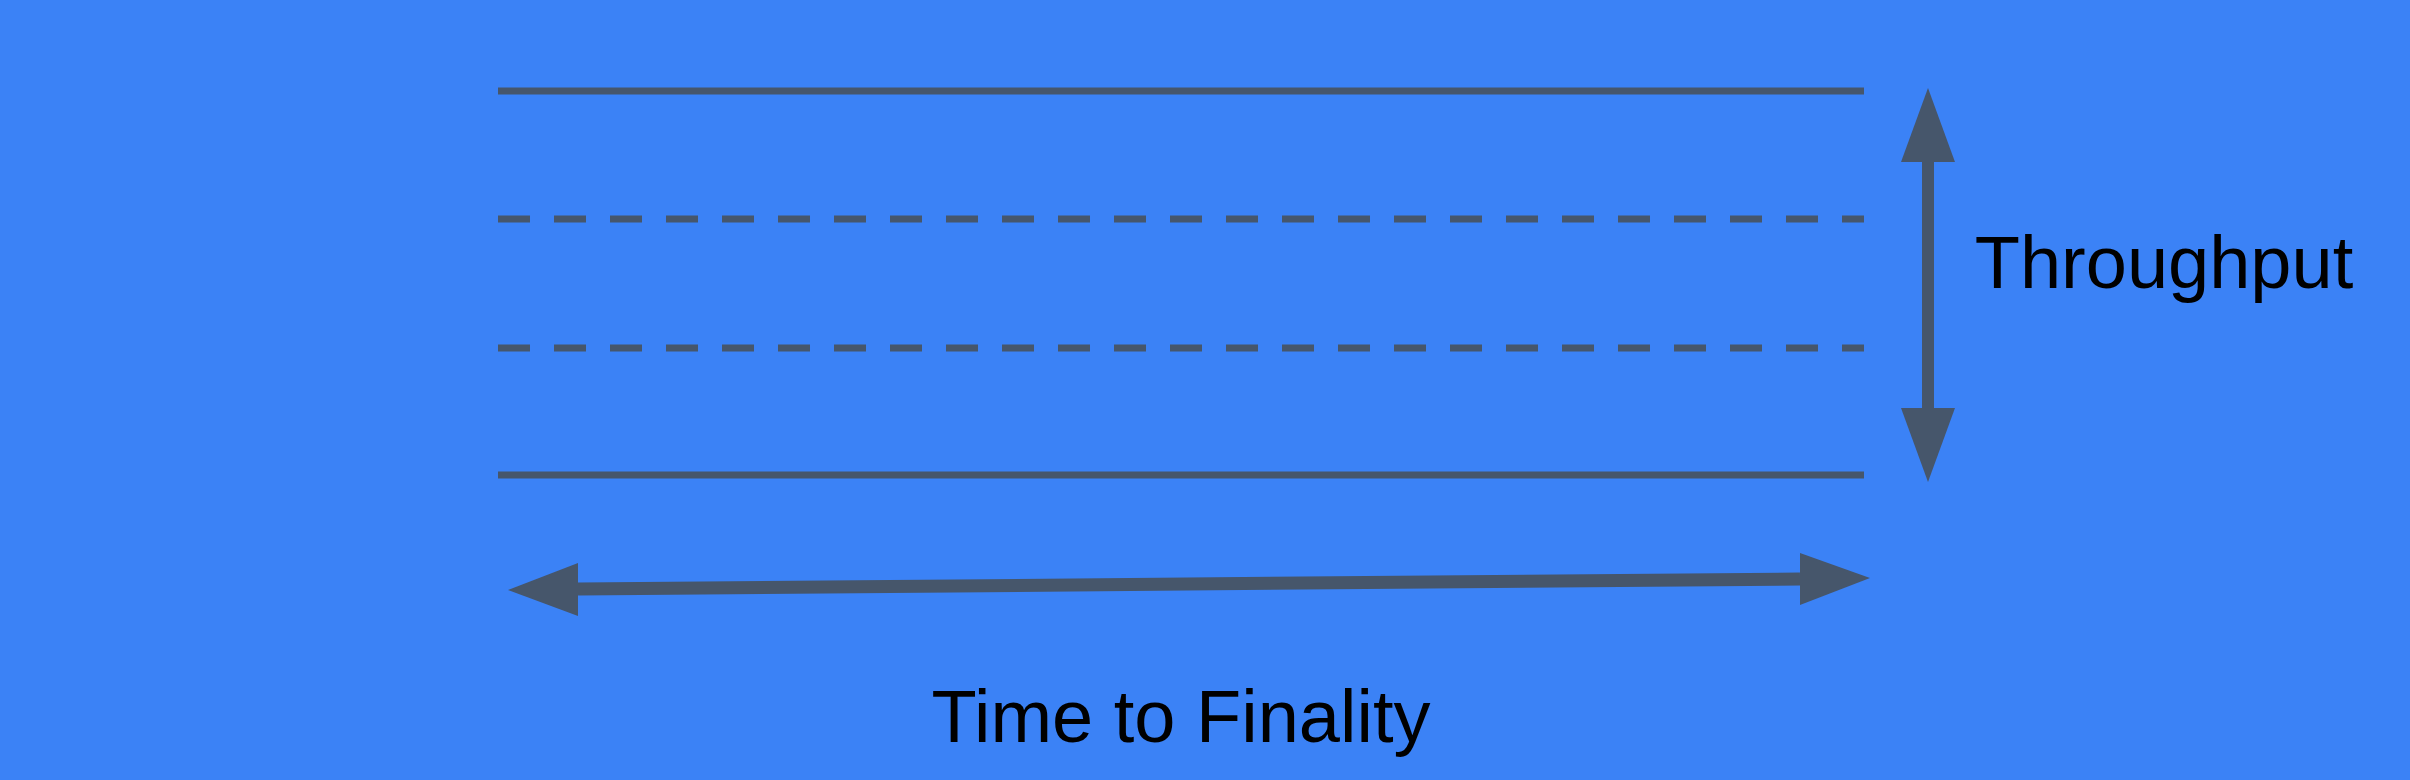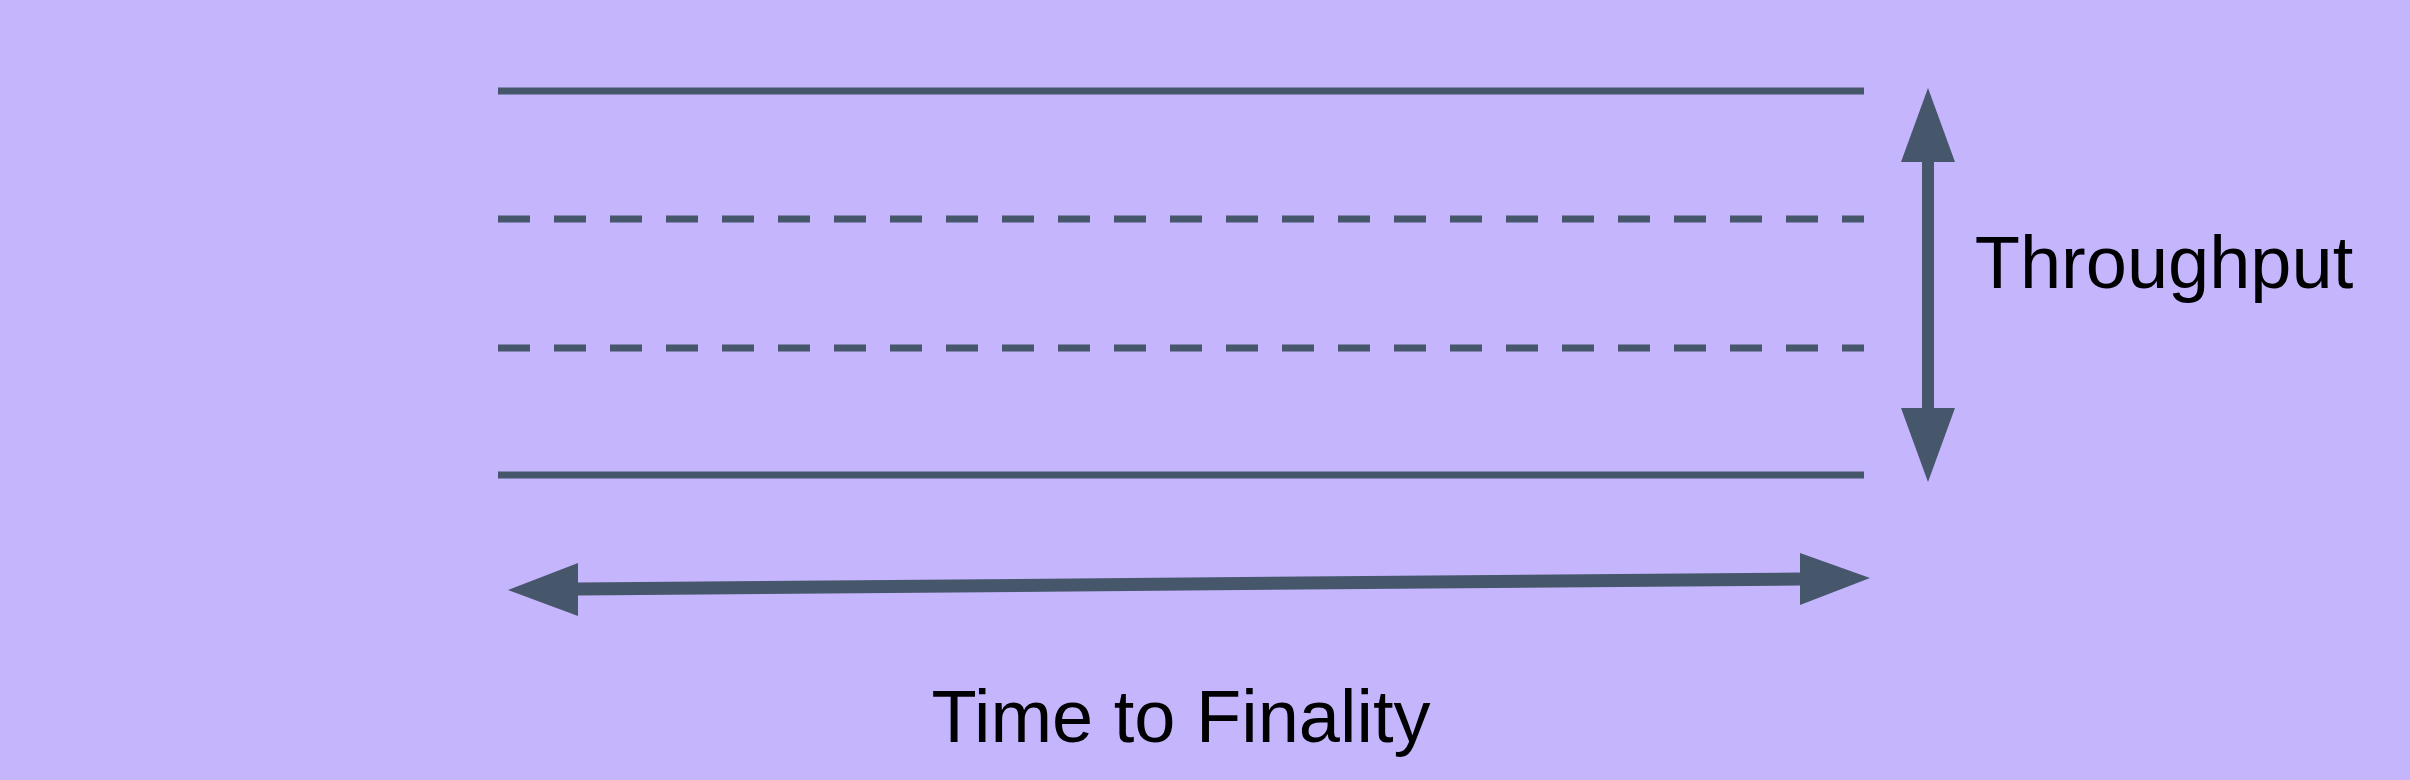--- a/index.html
+++ b/index.html
@@ -4,21 +4,21 @@
 <style>
   html, body {
     margin: 0;
     padding: 0;
     background: #ffffff;
   }
   .canvas {
     position: relative;
     width: 2410px;
     height: 780px;
-    background: #c4b5fd;
+    background: #3b82f6;
     overflow: hidden;
   }
   svg.diagram {
     position: absolute;
     left: 0;
     top: 0;
     width: 2410px;
     height: 780px;
     display: block;
   }

